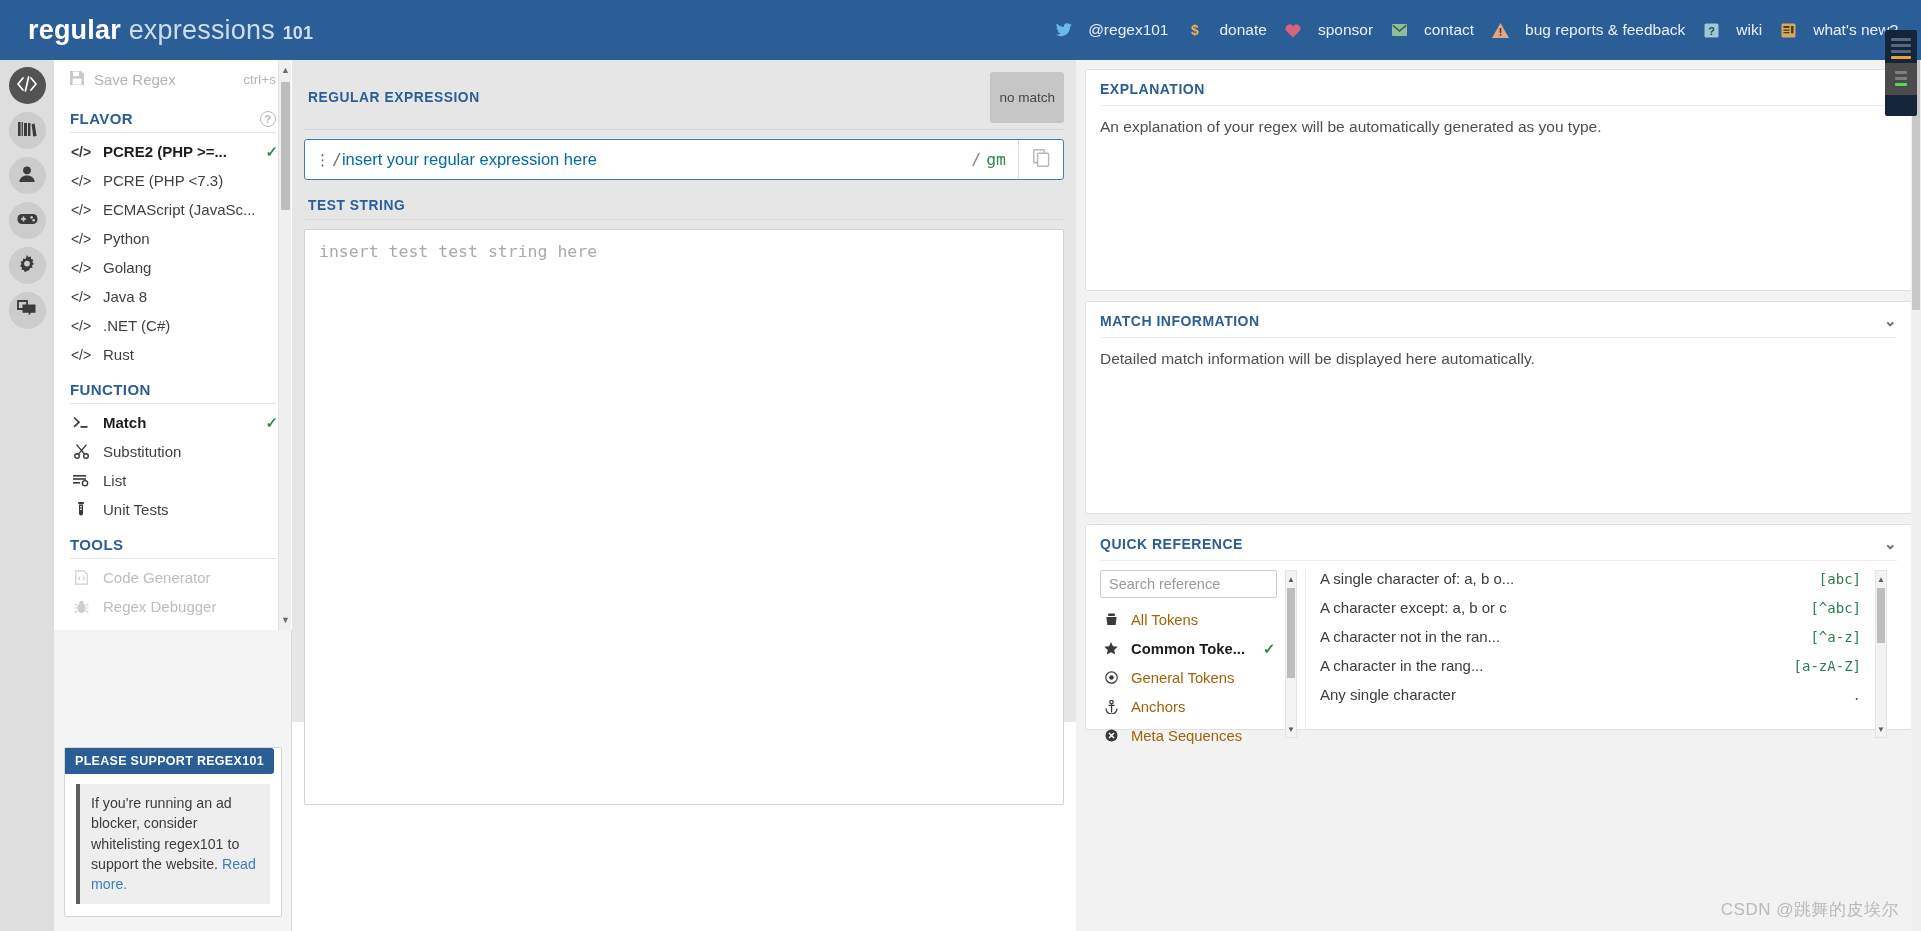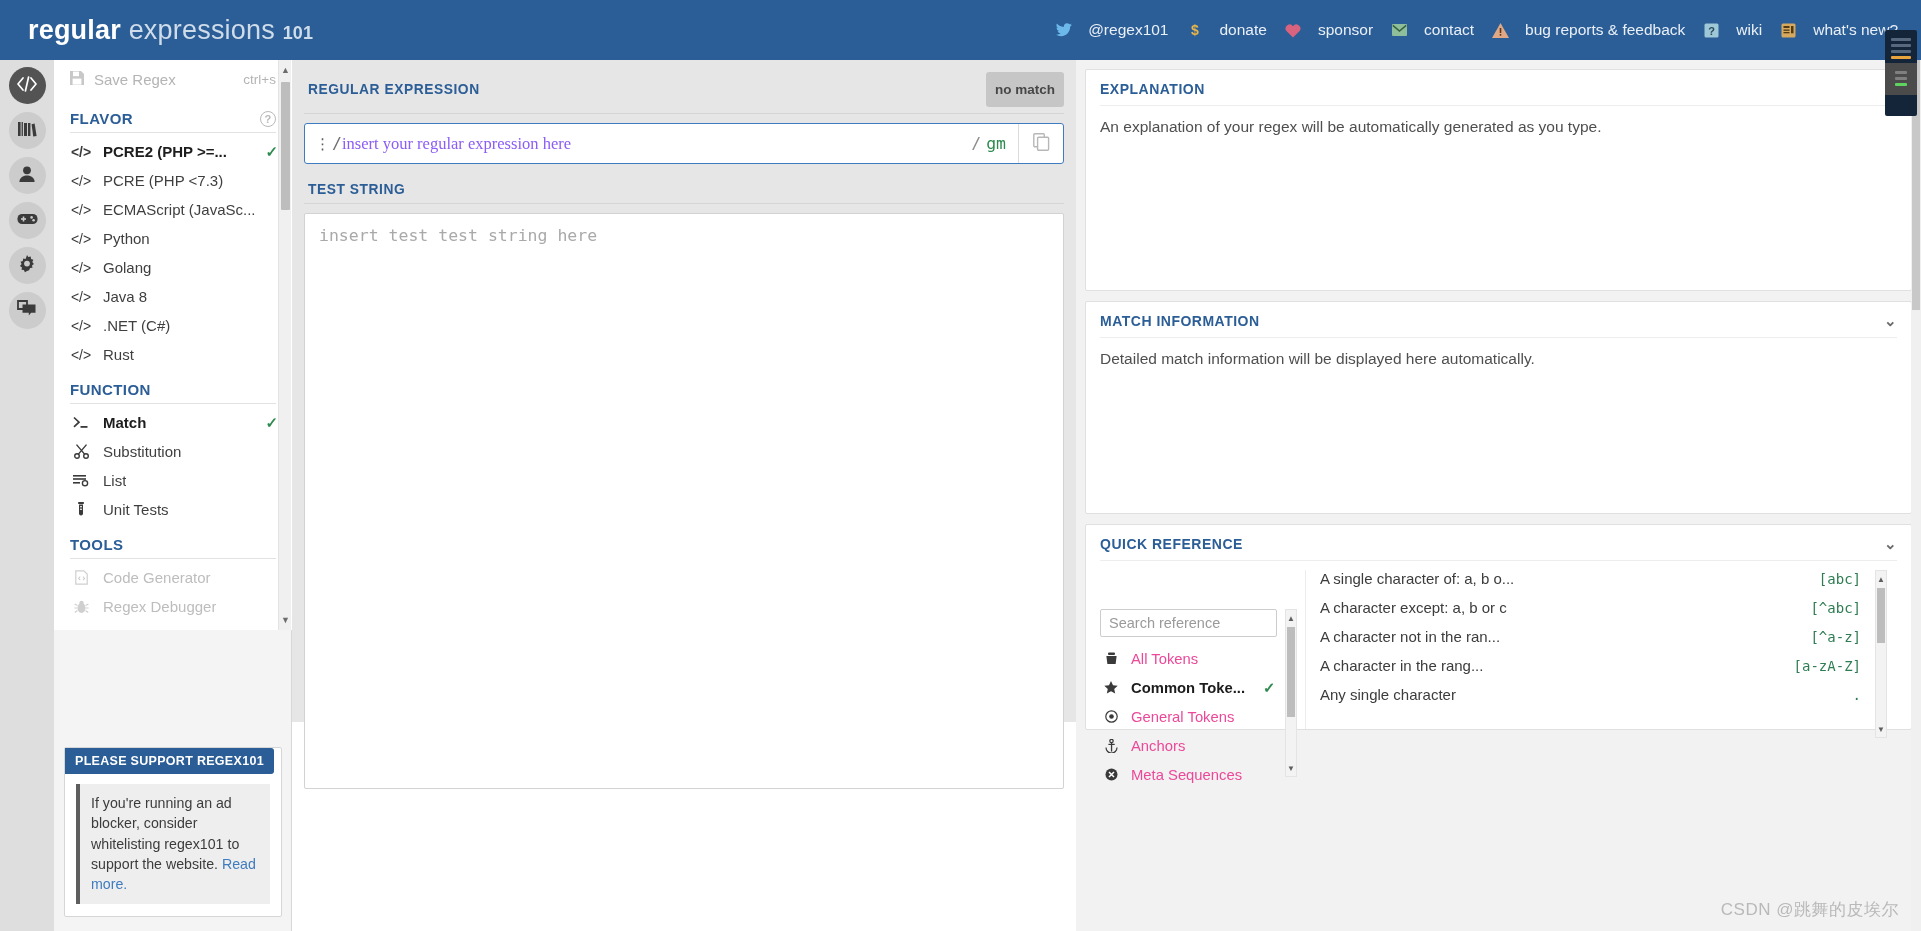--- a/index.html
+++ b/index.html
@@ -115,35 +115,35 @@
     position: absolute; left: 292px; top: 60px; width: 784px; height: 662px;
     background: #e6e6e6; padding: 8px 12px 0 12px;
   }
   .panel-label {
     font-size: 13.8px; font-weight: 700; color: #2b5d96; letter-spacing: .55px;
     padding: 4px 0 6px 4px; border-bottom: 1px solid #d5d5d5; margin-bottom: 9px;
     display: flex; align-items: center;
   }
   .nomatch {
     margin-left: auto; background: #c6c6c6; color: #474747;
-    font-size: 13.5px; font-weight: 700; letter-spacing: 0;
-    padding: 10px 9px; border-radius: 3px;
+    font-size: 13.5px; font-weight: 400; letter-spacing: 0;
+    padding: 18px 9px; border-radius: 3px;
   }
   .regex-box {
     display: flex; align-items: stretch; height: 41px;
     background: #ffffff; border: 1.6px solid #3f7bbf; border-radius: 3px;
   }
   .regex-input {
     flex: 1; display: flex; align-items: center; gap: 0px;
     padding: 0 8px 0 10px; min-width: 0;
   }
   .grip { color: #5c5c5c; font-size: 15px; letter-spacing: -1px; margin-right: 3px; }
   .slash { color: #6f6f6f; font-family: "DejaVu Sans Mono", monospace; font-size: 16.5px; }
   .ph-mono {
-    color: #8b5cf6; font-family: Liberation Serif, serif; font-size: 16.5px;
+    color: #0369a1; font-family: Liberation Sans, sans-serif; font-size: 16.5px;
     white-space: nowrap; overflow: hidden;
   }
   .flags {
     display: flex; align-items: center; padding: 0 12px;
     font-family: "DejaVu Sans Mono", monospace; font-size: 16.5px;
     border-right: 1px solid #dcdcdc; cursor: pointer;
   }
   .flags .fslash { color: #8a8a8a; margin-right: 5px; }
   .flags .fg { color: #2e8b4f; }
   .flags .fm { color: #2e8b4f; }
@@ -173,31 +173,31 @@
     font-size: 14px; font-weight: 700; color: #2b5d96; letter-spacing: .5px;
     padding-bottom: 7px; border-bottom: 1px solid #ededed;
   }
   .chev { margin-left: auto; color: #6b6b6b; font-size: 15px; cursor: pointer; }
   .card-text { padding-top: 10px; font-size: 15.5px; color: #4f4f4f; line-height: 1.45; }
   .card-explanation { height: 222px; }
   .card-match { height: 213px; }
   .card-quick { height: 206px; padding-bottom: 4px; }
 
   .qr-body { display: flex; gap: 0; padding-top: 9px; height: 168px; }
-  .qr-left { width: 205px; position: relative; margin-top: 39px; }
+  .qr-left { width: 205px; position: relative; }
   .qr-search {
     width: 177px; height: 28px; border: 1px solid #cdcdcd; border-radius: 2px;
     background: #ffffff; color: #8e8e8e; font-size: 14.5px;
     padding: 0 8px; outline: none; font-family: "Liberation Sans", sans-serif;
   }
   .qr-search::placeholder { color: #9a9a9a; }
   .qr-list { margin-top: 7px; }
   .qr-item {
     display: flex; align-items: center; gap: 12px;
-    height: 29px; font-size: 14.8px; color: #ec4899; cursor: pointer;
+    height: 29px; font-size: 14.8px; color: #a16207; cursor: pointer;
     padding-left: 3px;
   }
   .qr-item .qi-ic { width: 16px; display: inline-flex; justify-content: center; color: #3a3a3a; }
   .qr-item.sel { font-weight: 700; color: #1c1c1c; }
   .qr-item .qchk { margin-left: 6px; color: #2e8b4f; font-weight: 700; }
   .qr-sb {
     position: absolute; right: 8px; top: 0; width: 12px; height: 168px;
     background: #f3f3f3; border: 1px solid #e4e4e4;
   }
   .qr-sb .a { position: absolute; left: 0; width: 10px; height: 14px; display:flex;align-items:center;justify-content:center;color:#5e5e5e;font-size:8px;}

